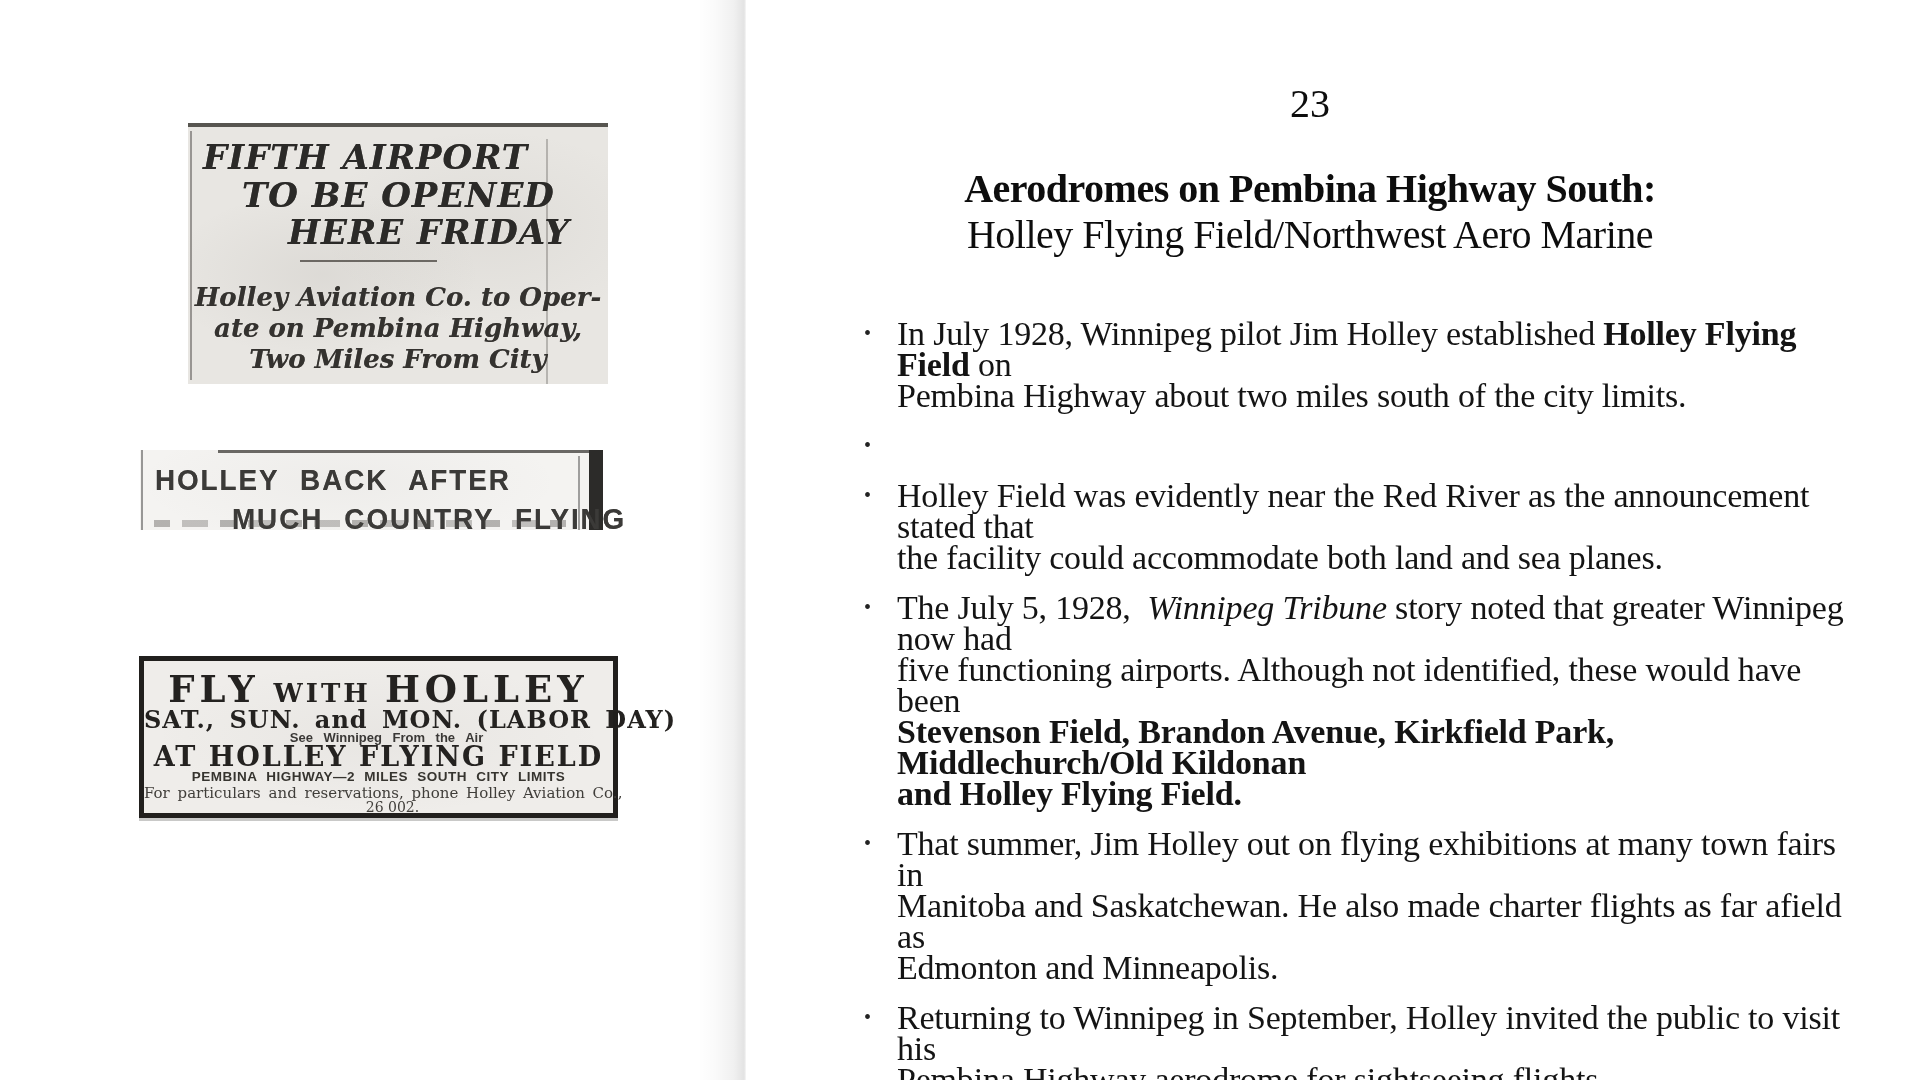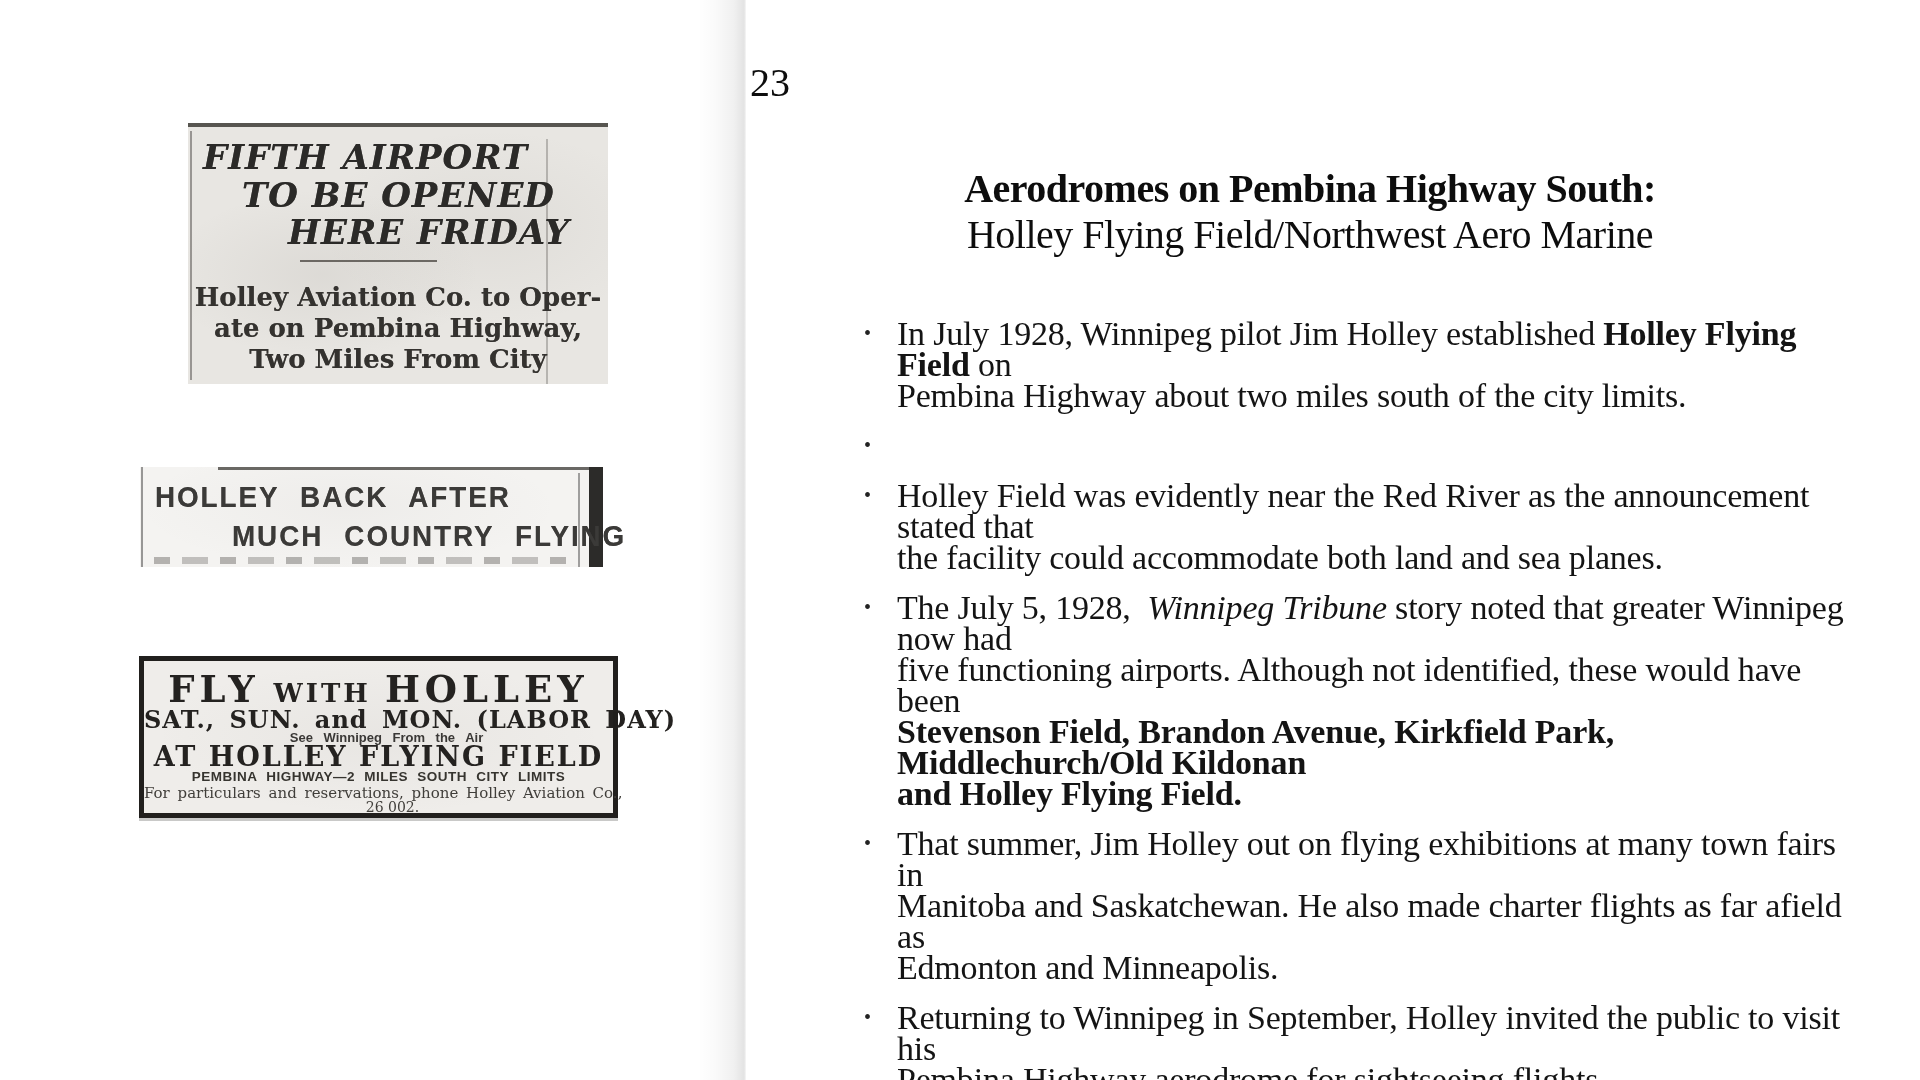--- a/index.html
+++ b/index.html
@@ -29,26 +29,26 @@
     background:rgba(55,52,48,.28);}
   .hl{position:absolute;font-family:"DejaVu Serif", serif;font-style:italic;
     font-weight:bold;font-size:34px;line-height:34px;color:#2b2a28;
     letter-spacing:1px;text-shadow:0 0 .6px rgba(40,38,35,.7);white-space:nowrap;}
   .hl1{left:15px;top:17px;}
   .hl2{left:54px;top:55px;}
   .hl3{left:100px;top:92px;}
   .clip1-divider{position:absolute;left:112px;top:137px;width:137px;height:2px;
     background:rgba(70,66,60,.75);}
   .sub{position:absolute;left:0;top:159px;width:100%;text-align:center;
-    font-family:"DejaVu Serif", serif;font-weight:bold;
+    font-family:"DejaVu Serif", serif;font-style:italic;font-weight:bold;
     font-size:26px;line-height:31px;color:#34322f;
     text-shadow:0 0 .5px rgba(45,43,40,.6);}
 
   
-  .clip2{left:140px;top:467px;width:463px;height:100px;
+  .clip2{left:140px;top:450px;width:463px;height:80px;
     background:
       radial-gradient(300px 90px at 45% 40%, rgba(120,114,106,.05), transparent 70%),
       #f4f3f1;}
   .clip2-topline{position:absolute;left:78px;top:0;width:378px;height:3px;
     background:rgba(60,57,53,.75);}
   .clip2-leftrule{position:absolute;left:1px;top:0;bottom:0;width:1.5px;
     background:rgba(0,0,0,.38);}
   .clip2-thinrule{position:absolute;left:438px;top:6px;bottom:0;width:1.5px;
     background:rgba(0,0,0,.35);}
   .clip2-bar{position:absolute;left:449px;top:0;bottom:0;width:14px;
@@ -85,21 +85,21 @@
     font-size:27px;letter-spacing:2px;}
   .ad-addr{top:108px;font-family:"Liberation Sans", sans-serif;font-weight:bold;
     font-size:13.5px;letter-spacing:.5px;word-spacing:5px;color:#36342f;}
   .ad-contact{top:123px;font-family:"DejaVu Serif", serif;font-size:15px;
     word-spacing:3px;color:#403e3a;text-align:right;}
   .ad-phone{top:138px;font-family:"DejaVu Serif", serif;font-size:14px;
     color:#403e3a;margin-left:28px;}
 
   
   .right{position:absolute;left:750px;top:0;width:1120px;height:1080px;}
-  .pageno{position:absolute;left:0;top:63px;width:100%;text-align:left;
+  .pageno{position:absolute;left:0;top:84px;width:100%;text-align:center;
     font-size:40px;line-height:40px;color:#0d0d0d;}
   .title{position:absolute;left:0;top:166px;width:100%;margin:0;
     text-align:center;font-size:40px;line-height:46px;font-weight:normal;
     color:#0d0d0d;letter-spacing:-.5px;}
   .title .t1{display:block;font-weight:bold;}
   .title .t2{display:block;}
   .bullets{position:absolute;left:114px;top:318px;width:1006px;}
   .bi{display:flex;align-items:flex-start;margin-bottom:19px;}
   .bm{flex:0 0 33px;font-size:20px;line-height:31px;color:#222;}
   .bt{margin:0;font-size:34px;line-height:31px;white-space:pre-wrap;

